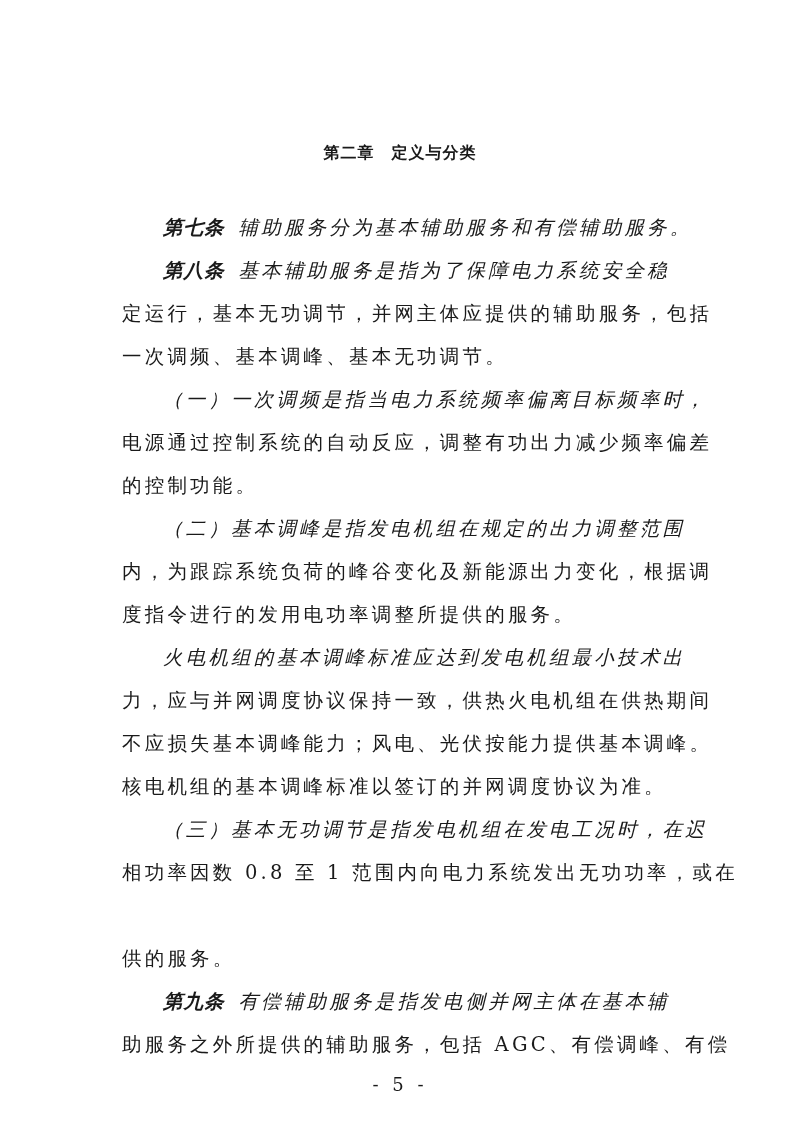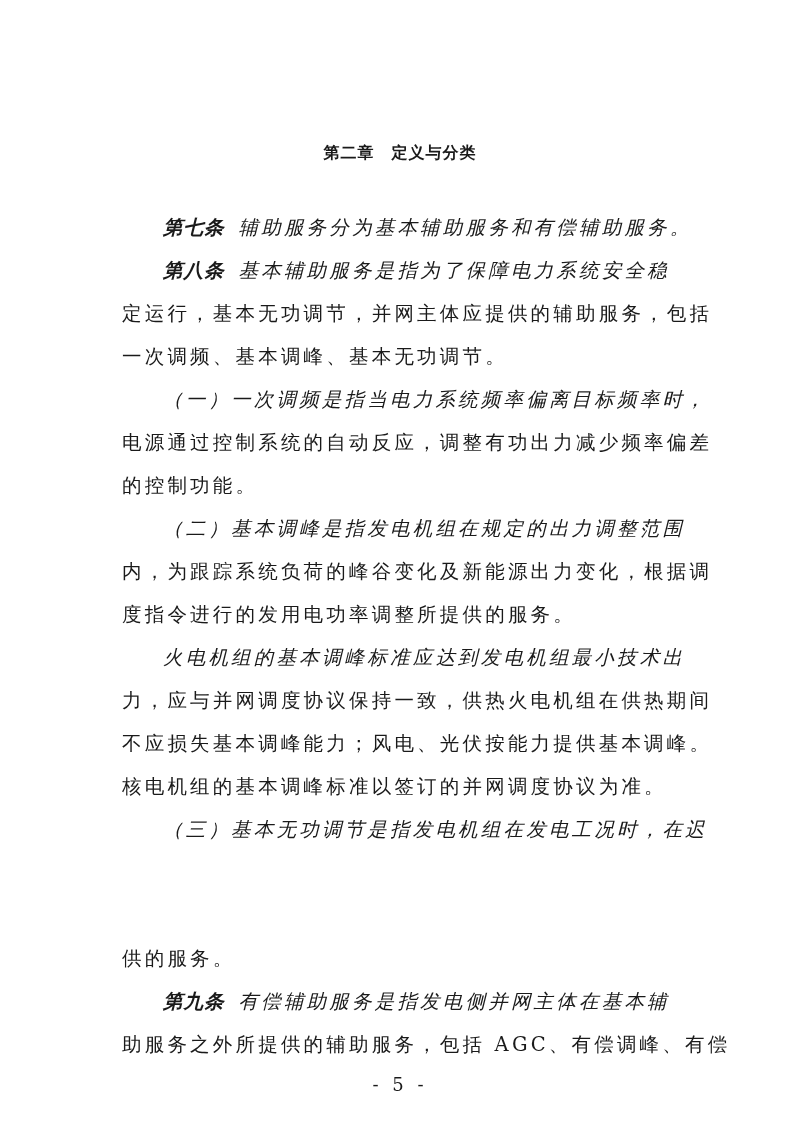--- a/index.html
+++ b/index.html
@@ -43,18 +43,19 @@
   <div class="line" style="top:471px">的控制功能。</div>
   <div class="line" style="top:428px">电源通过控制系统的自动反应，调整有功出力减少频率偏差</div>
   <div class="line indent" style="top:514px">（二）基本调峰是指发电机组在规定的出力调整范围</div>
   <div class="line" style="top:557px">内，为跟踪系统负荷的峰谷变化及新能源出力变化，根据调</div>
   <div class="line" style="top:600px">度指令进行的发用电功率调整所提供的服务。</div>
   <div class="line" style="top:686px">力，应与并网调度协议保持一致，供热火电机组在供热期间</div>
   <div class="line indent" style="top:643px">火电机组的基本调峰标准应达到发电机组最小技术出</div>
   <div class="line" style="top:729px">不应损失基本调峰能力；风电、光伏按能力提供基本调峰。</div>
   <div class="line" style="top:772px">核电机组的基本调峰标准以签订的并网调度协议为准。</div>
   <div class="line indent" style="top:815px">（三）基本无功调节是指发电机组在发电工况时，在迟</div>
+  <div class="line" style="top:858px">相功率因数 0.8 至 1 范围内向电力系统发出无功功率，或在</div>
   <div class="line" style="top:944px">供的服务。</div>
   <div class="line indent" style="top:987px"><span class="art">第九条</span><span>有偿辅助服务是指发电侧并网主体在基本辅</span></div>
   <div class="line" style="top:1030px">助服务之外所提供的辅助服务，包括 AGC、有偿调峰、有偿</div>
 
   <div class="pagenum" style="top:1072px">- 5 -</div>
 </div>
 
 </body></html>

